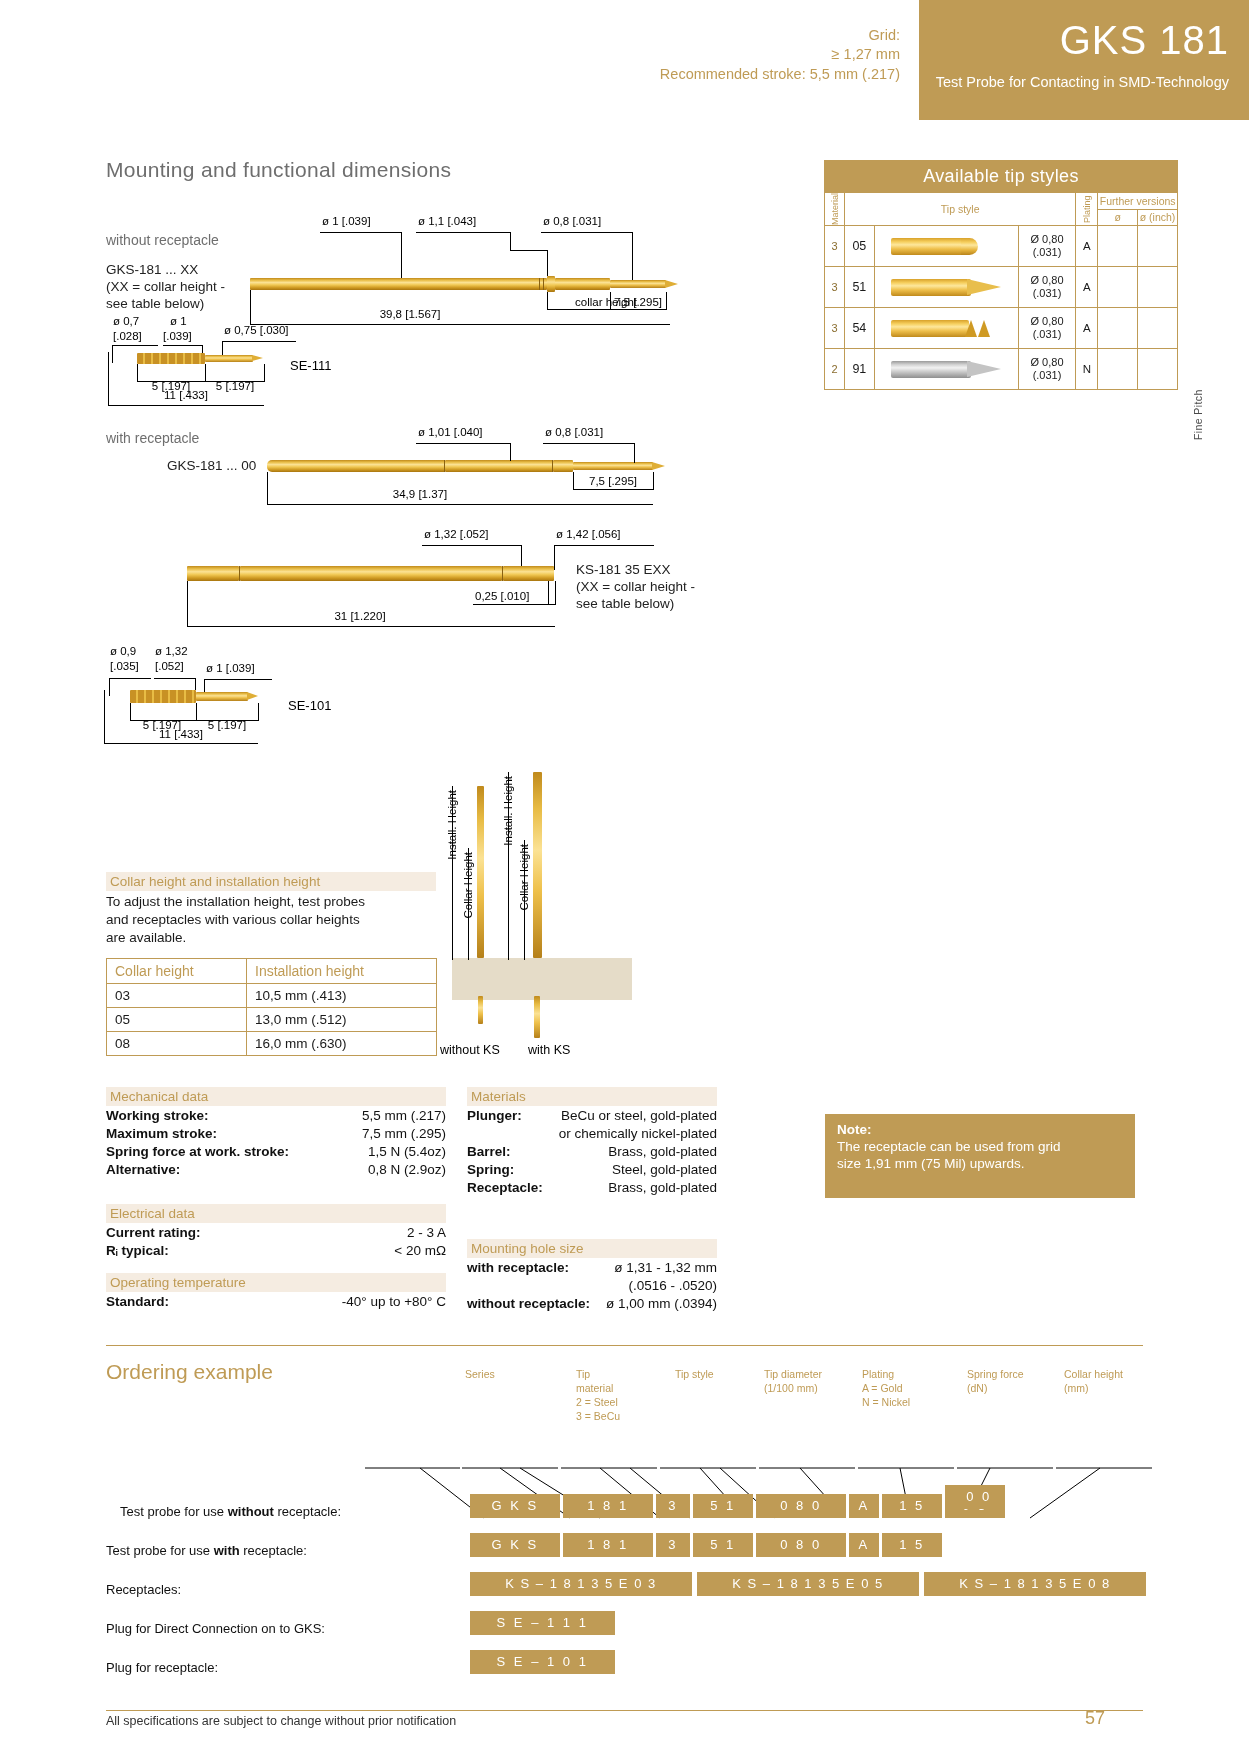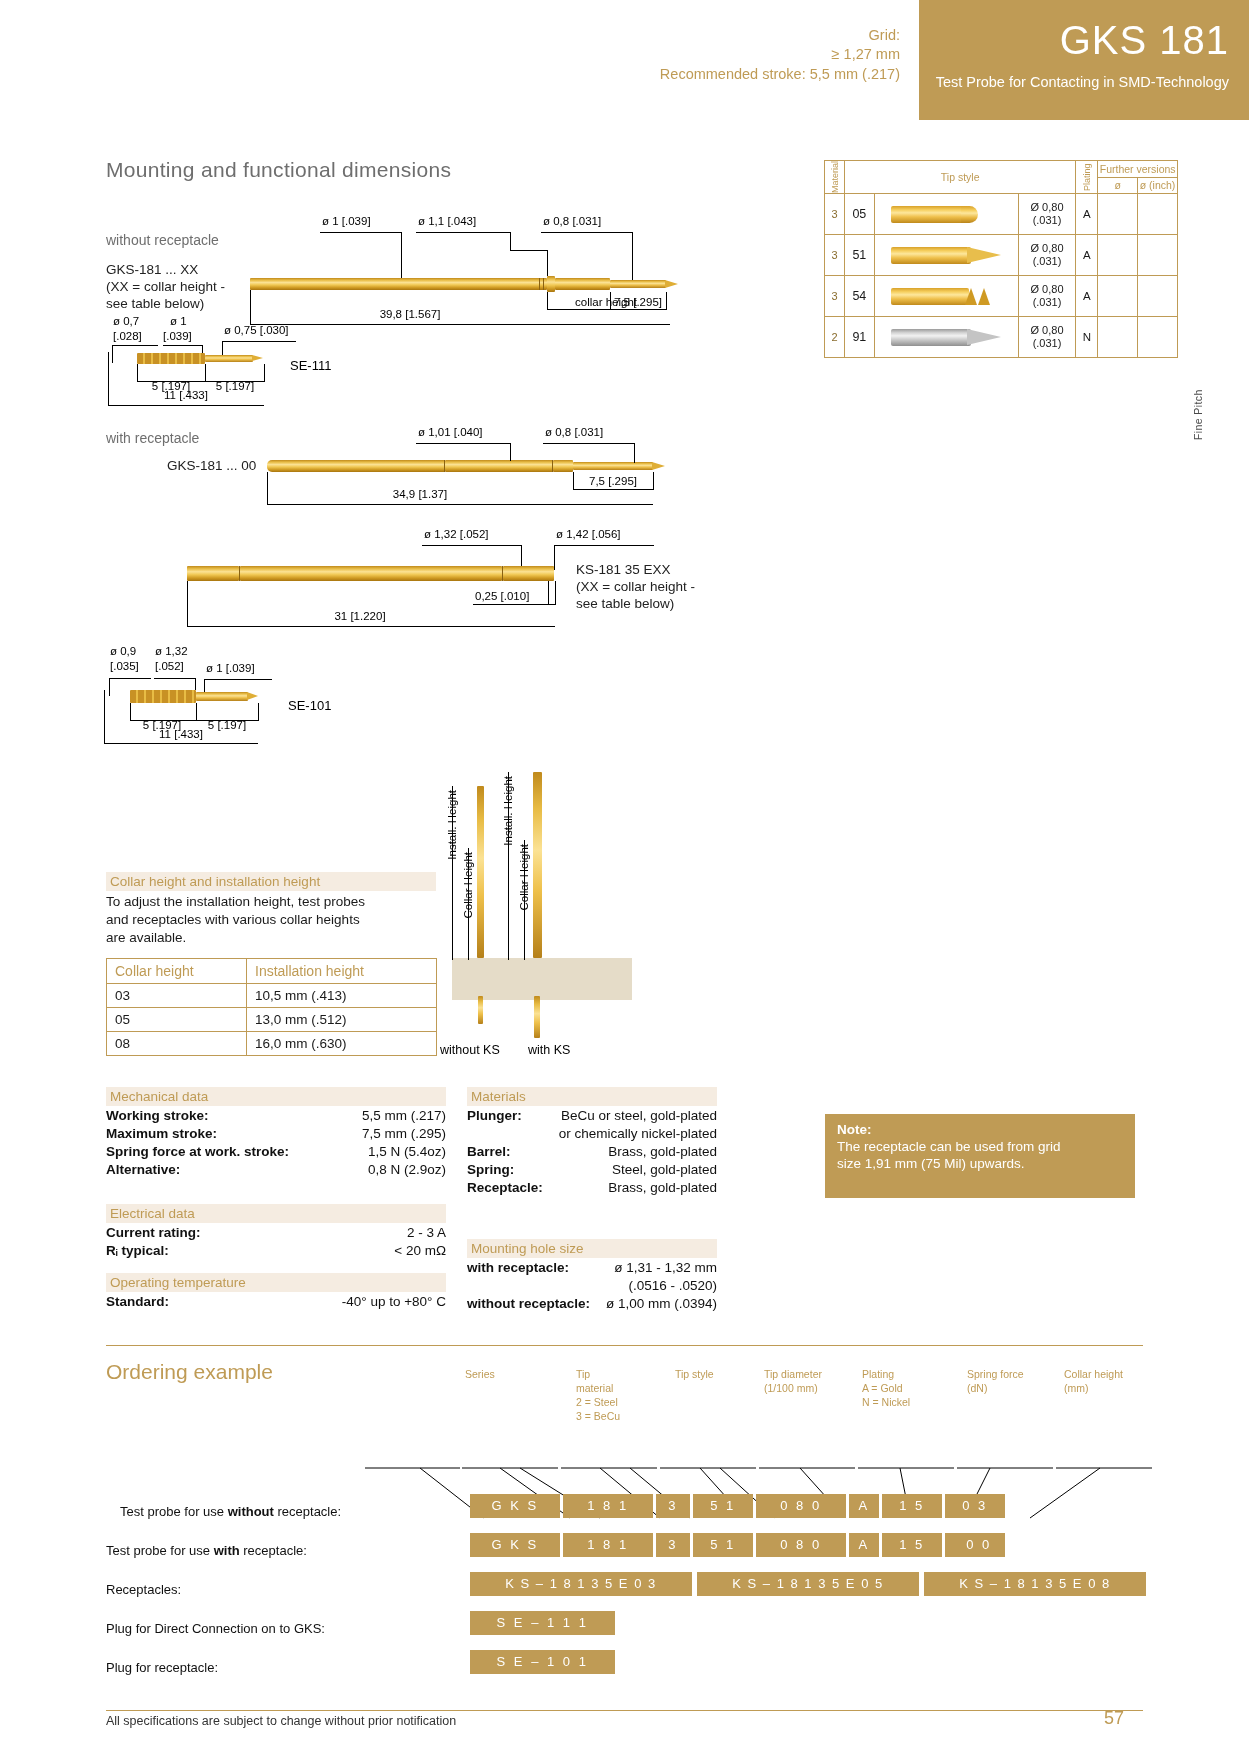--- a/index.html
+++ b/index.html
@@ -156,21 +156,21 @@
   .orow-label { position:absolute; font-size:13px; color:#111; }
   .ocode {
     position:absolute; background:#bf9b55; color:#fff;
     font-size:13px; height:24px; line-height:24px;
     text-align:center; letter-spacing:2.5px; white-space:nowrap;
   }
 
   
   #footer-rule { left:106px; top:1672px; width:1037px; height:1px; background:#bf9b55; }
   #footer-text { left:106px; top:1684px; font-size:12.5px; color:#333; }
-  #page-no { left:1085px; top:1680px; width:58px; text-align:center; font-size:18px; color:#bf9b55; }
+  #page-no { left:1085px; top:1680px; width:58px; text-align:left; font-size:18px; color:#bf9b55; }
 
   
   #board { position:absolute; left:452px; top:958px; width:180px; height:42px; background:#e5dcc8; }
   .vtxt { position:absolute; writing-mode:vertical-rl; transform:rotate(180deg); font-size:11.5px; color:#000; white-space:nowrap; }
 </style>
 </head>
 <body>
 
 <div class="abs" id="header-band"></div>
 <div class="abs" id="header-title">GKS 181</div>
@@ -178,20 +178,21 @@
 <div class="abs" id="header-specs">
   <div>Grid:</div>
   <div>≥ 1,27 mm</div>
   <div>Recommended stroke: 5,5 mm (.217)</div>
 </div>
 <div class="abs" id="fine-pitch">Fine Pitch</div>
 
 <div class="abs" id="section-title">Mounting and functional dimensions</div>
 
 <div class="abs" id="tip-table-wrap">
+  <div id="tip-table-head">Available tip styles</div>
   <table class="tips">
     <tbody>
         <tr>
       <th class="th-vert" rowspan="2">Material</th>
       <th colspan="3" rowspan="2" class="th-c">Tip style</th>
       <th class="th-vert" rowspan="2">Plating</th>
       <th colspan="2" class="th-c">Further versions</th>
     </tr>
     <tr>
       <th class="th-c c-fv">ø</th>
@@ -629,21 +630,21 @@
 <div class="orow-label" style="left:106px; top:1543px;">
   <span>Test probe for use </span><b>with</b><span> receptacle:</span>
 </div>
 <div class="ocode" style="left:470px; top:1533px; width:90px;">G K S</div>
 <div class="ocode" style="left:563px; top:1533px; width:90px;">1 8 1</div>
 <div class="ocode" style="left:656px; top:1533px; width:34px;">3</div>
 <div class="ocode" style="left:693px; top:1533px; width:60px;">5 1</div>
 <div class="ocode" style="left:756px; top:1533px; width:90px;">0 8 0</div>
 <div class="ocode" style="left:849px; top:1533px; width:30px;">A</div>
 <div class="ocode" style="left:882px; top:1533px; width:60px;">1 5</div>
-<div class="ocode" style="left:945px; top:1533px; width:60px;padding-left:8px;">0 0</div>
+<div class="ocode" style="left:945px; top:1485px; width:60px;padding-left:8px;">0 0</div>
 
 <div class="orow-label" style="left:106px; top:1582px;">
   <span>Receptacles:</span>
 </div>
 <div class="ocode" style="left:470px; top:1572px; width:222px; letter-spacing:1.5px;">K S – 1 8 1 3 5 E 0 3</div>
 <div class="ocode" style="left:697px; top:1572px; width:222px; letter-spacing:1.5px;">K S – 1 8 1 3 5 E 0 5</div>
 <div class="ocode" style="left:924px; top:1572px; width:222px; letter-spacing:1.5px;">K S – 1 8 1 3 5 E 0 8</div>
 
 <div class="orow-label" style="left:106px; top:1621px;">
   <span>Plug for Direct Connection on to GKS:</span>

